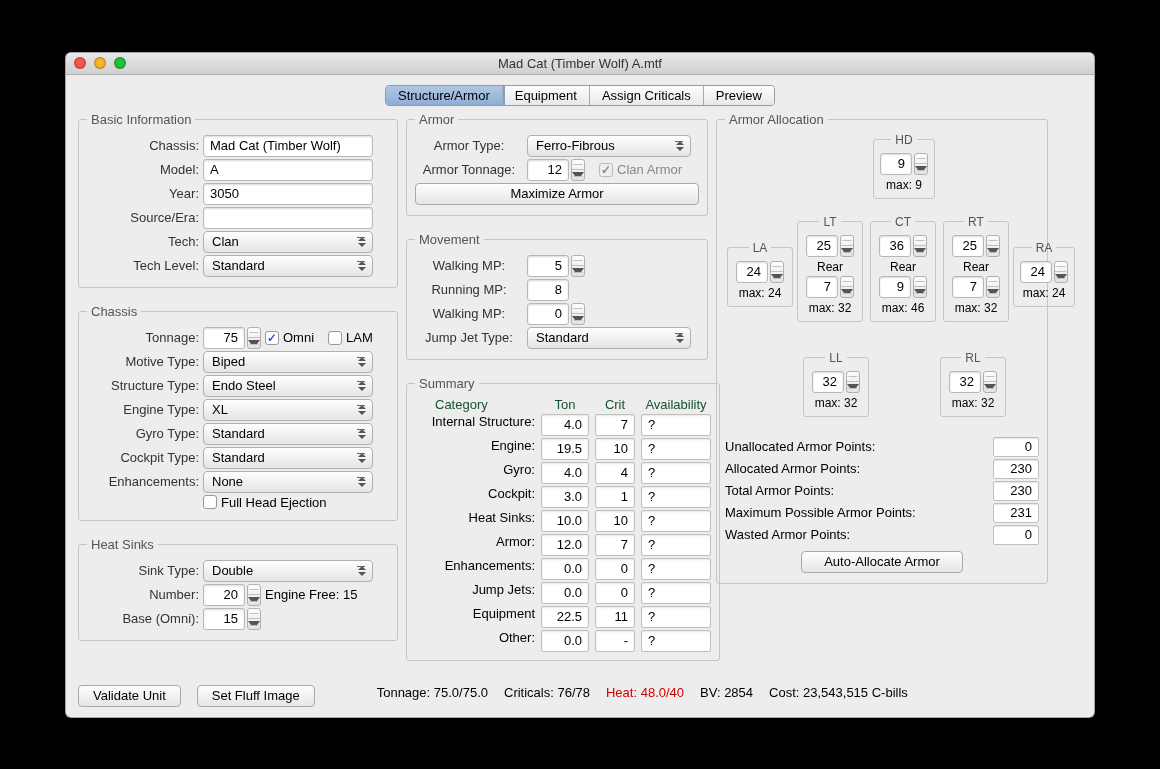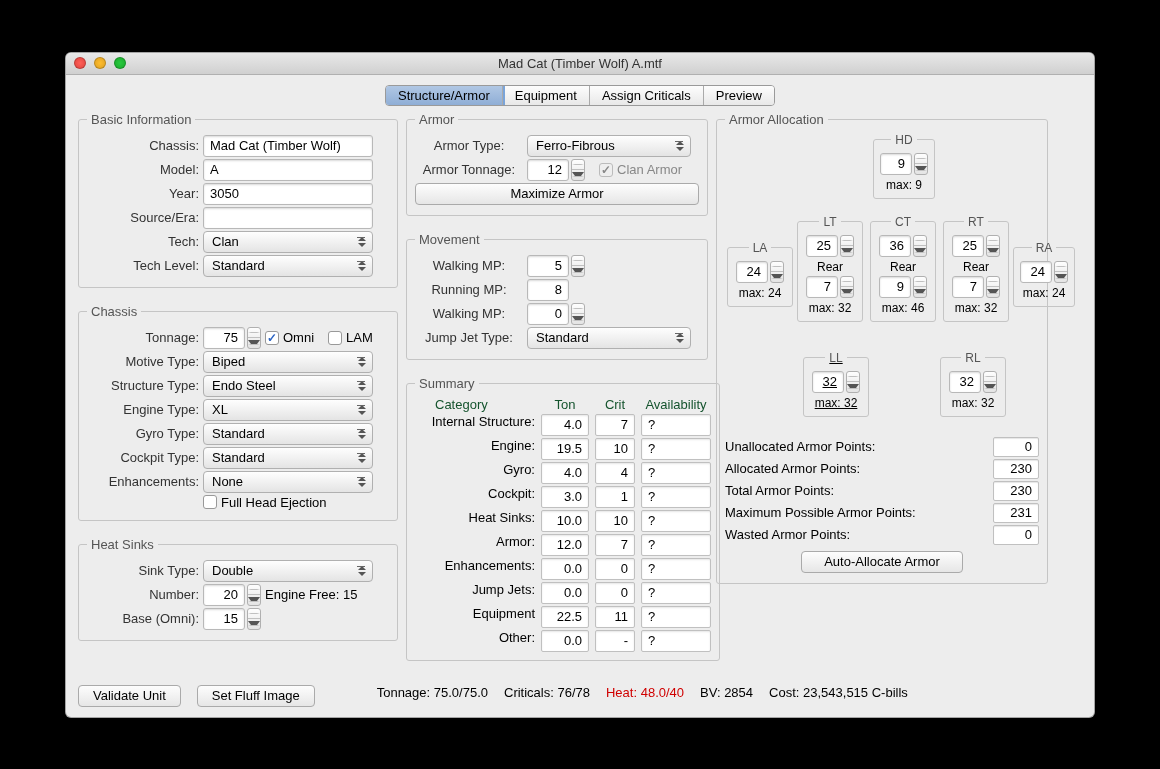--- a/index.html
+++ b/index.html
@@ -564,21 +564,21 @@
                       <div class="tri-up"></div>
                     </div>
                     <div>
                       <div class="tri-dn"></div>
                     </div>
                   </div>
                 </div>
               <div class="mx">max: 24</div>
             </fieldset>
 
-            <fieldset class="locbox" style="left:78px;top:218px;text-decoration:underline;">
+            <fieldset class="locbox" style="left:78px;top:218px;">
               <legend>LL</legend>
               <div class="spin">
                   <input type="text" value="32" style="">
                   <div class="stepper">
                     <div>
                       <div class="tri-up"></div>
                     </div>
                     <div>
                       <div class="tri-dn"></div>
                     </div>

